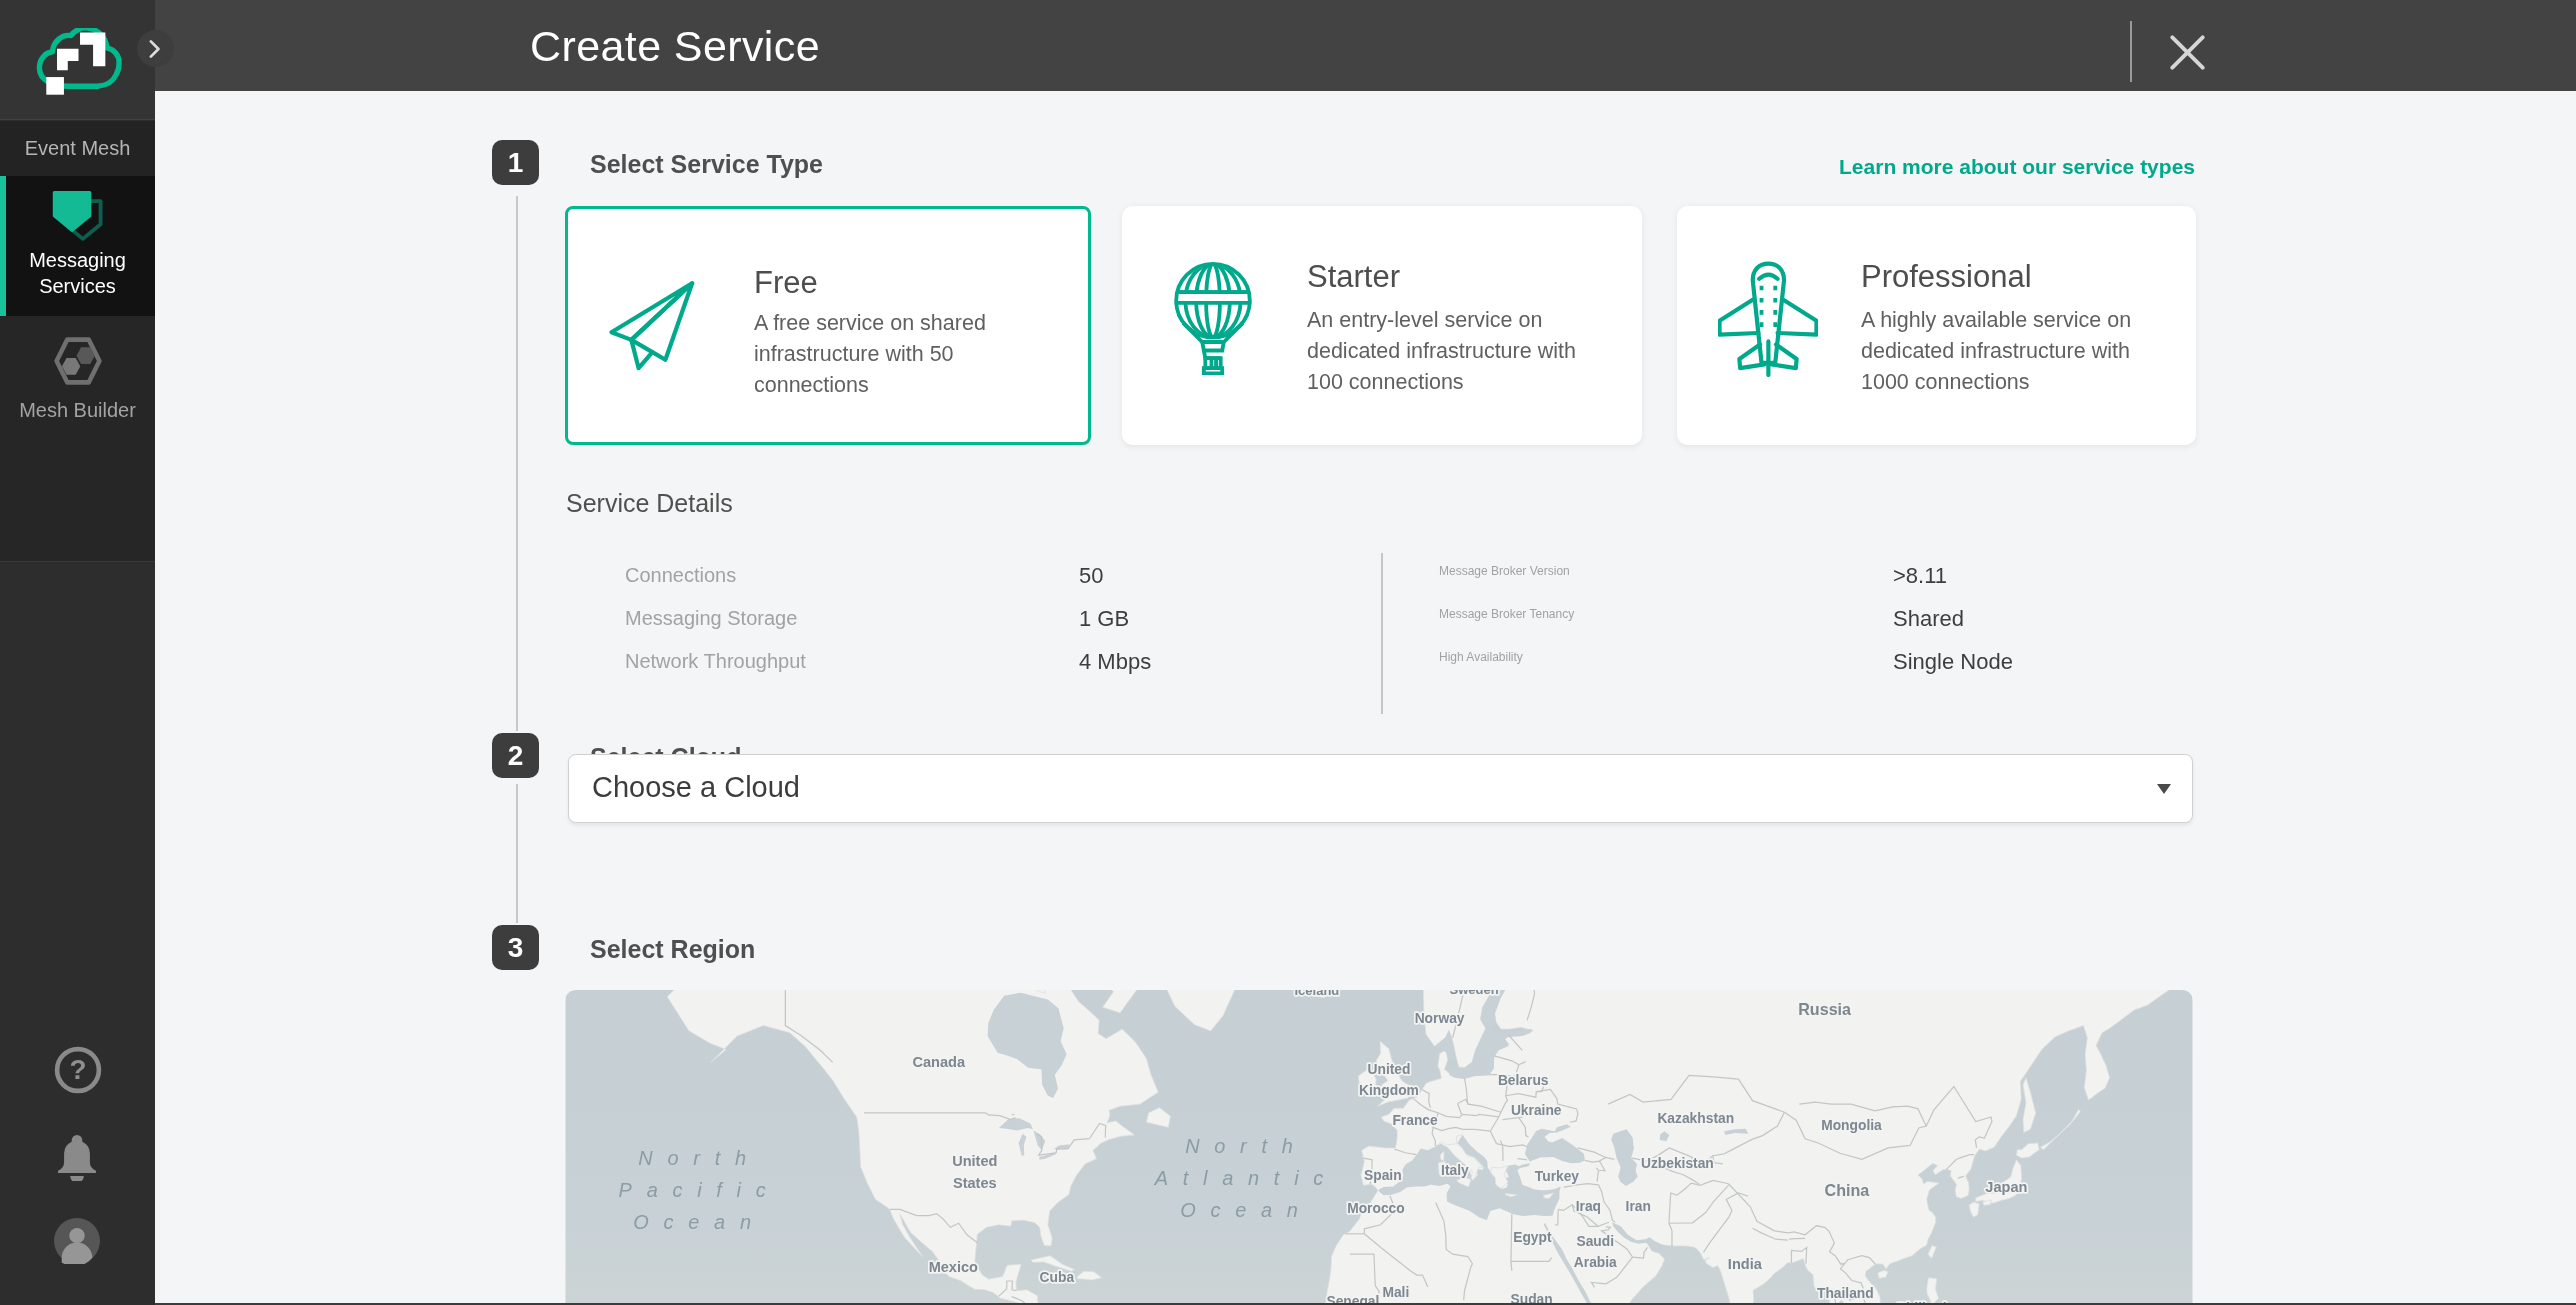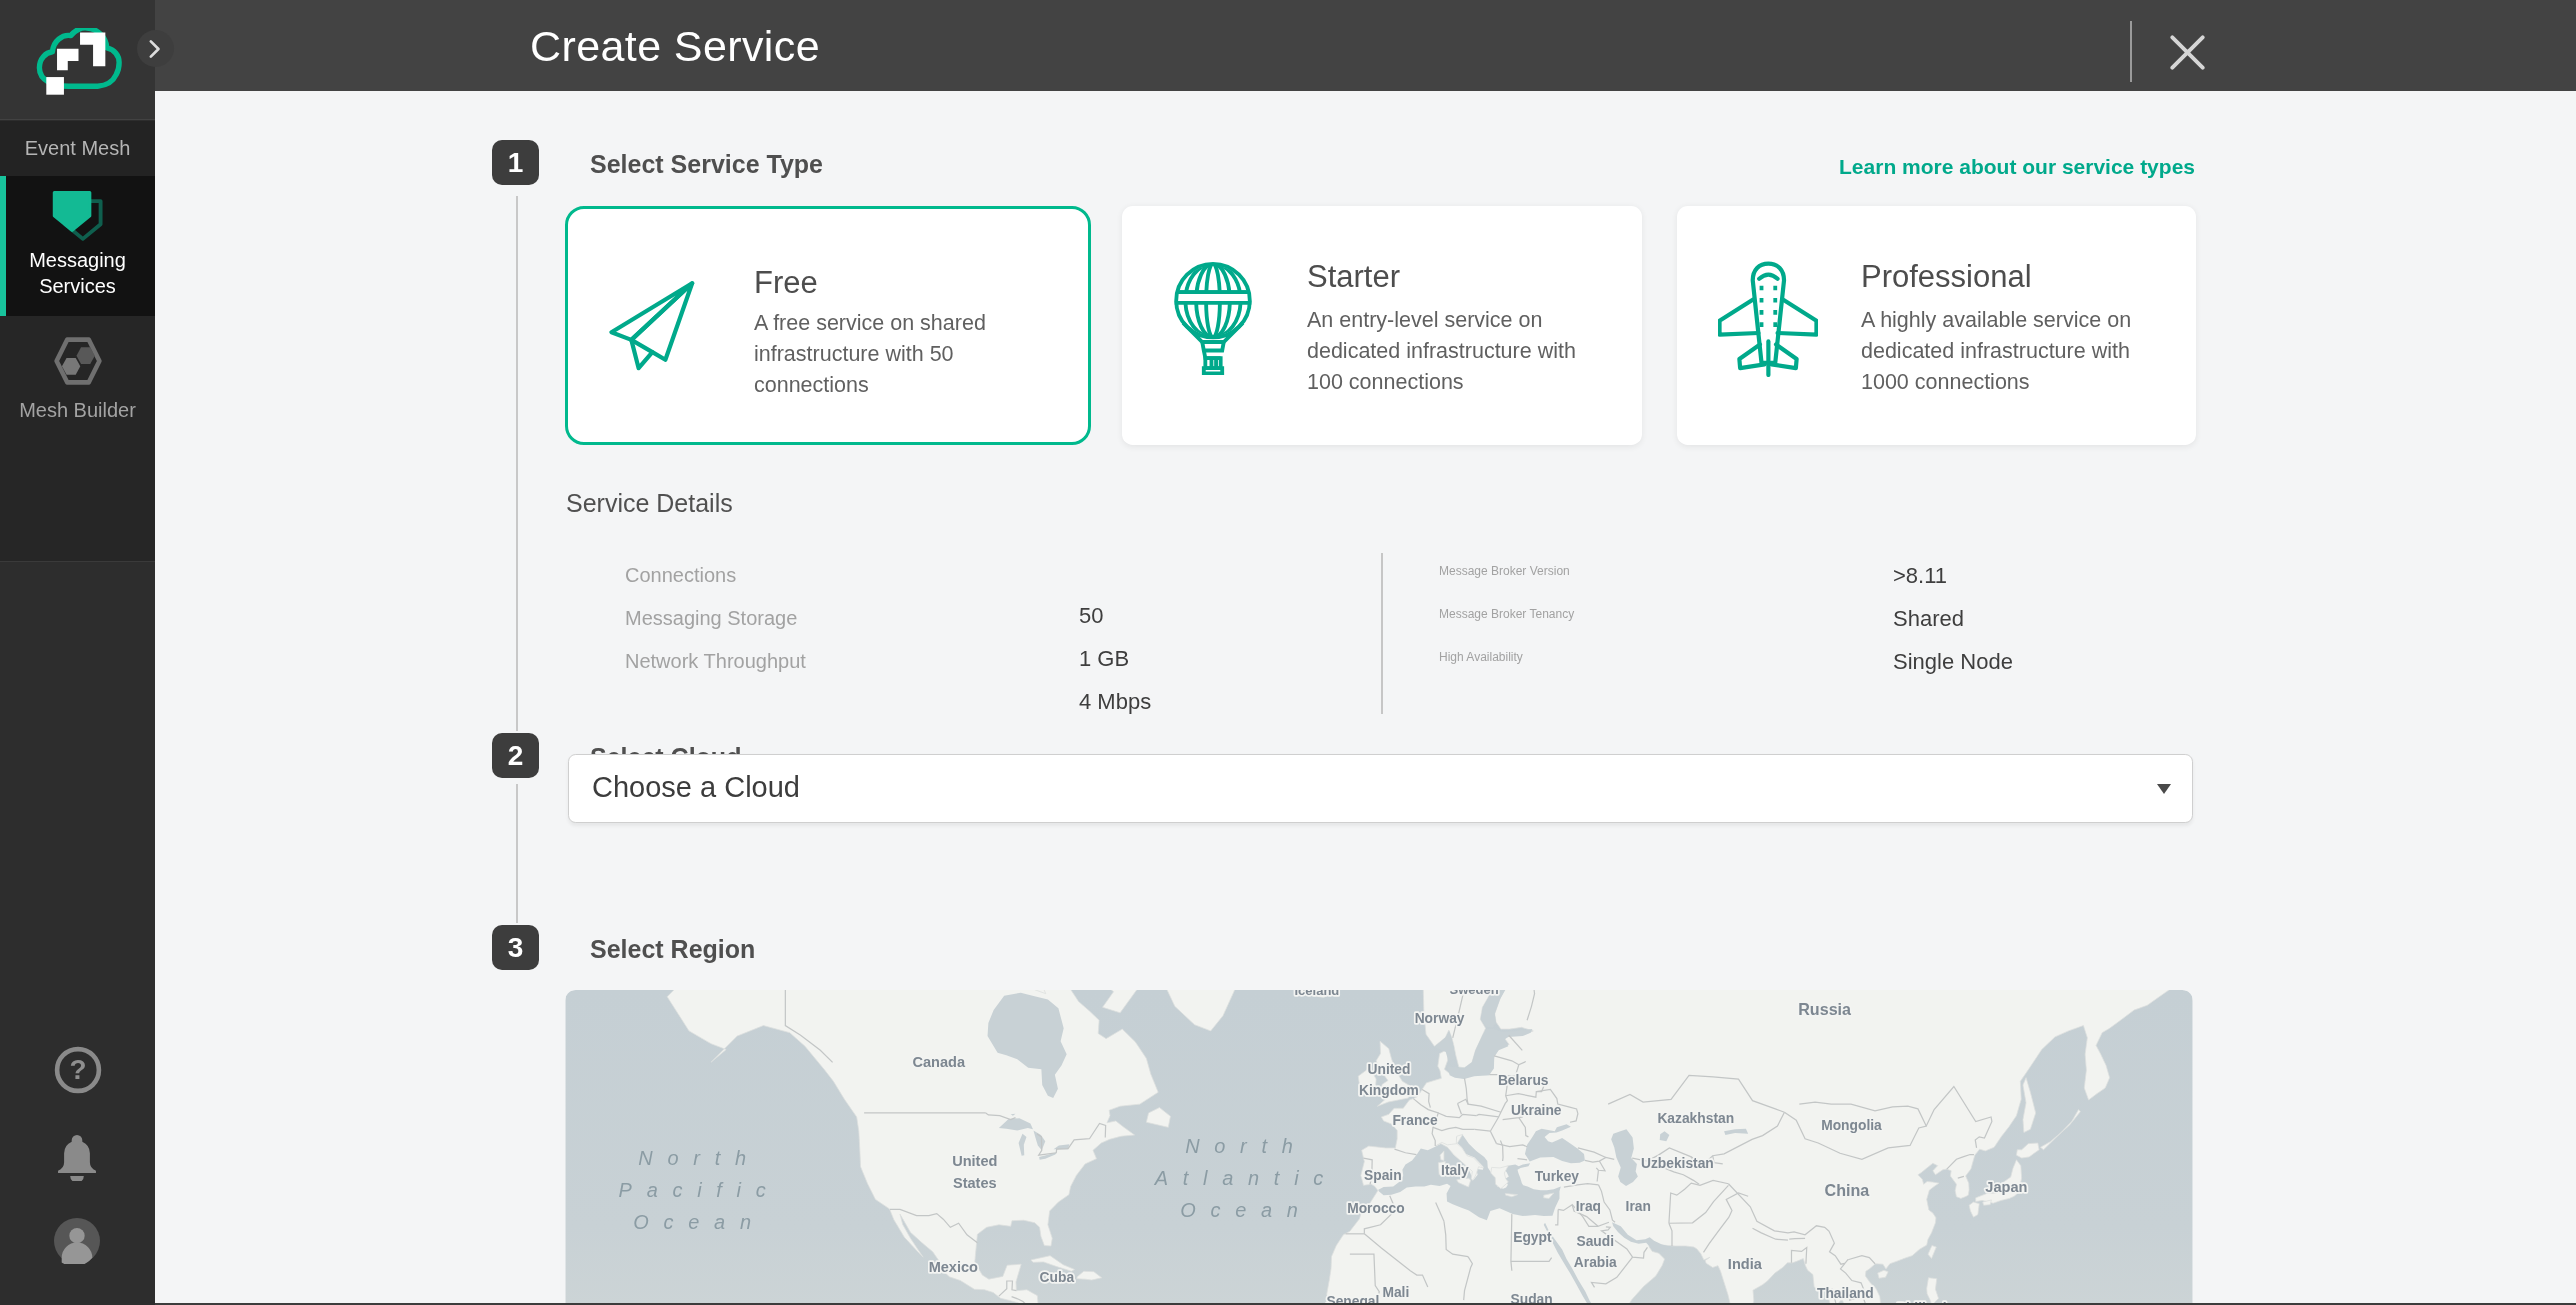--- a/index.html
+++ b/index.html
@@ -28,30 +28,30 @@
 #collapse { position:absolute; left:137px; top:30px; width:37px; height:37px; border-radius:50%; background:#3e3e3e; }
 
 
 .badge { position:absolute; left:492px; width:47px; height:45px; background:#3d3d3d; border-radius:10px; color:#fff; font-size:28px; font-weight:bold; text-align:center; line-height:45px; }
 .connector { position:absolute; left:516px; width:2.3px; background:#c8c8c8; }
 .h1 { position:absolute; left:590px; line-height:1; font-size:25px; font-weight:bold; color:#4f4f4f; }
 #learn { position:absolute; right:381px; top:156px; line-height:1; font-size:21px; font-weight:bold; color:#00a98b; }
 
 
 .card { position:absolute; top:206px; height:239px; background:#fff; border-radius:10.7px; box-shadow:0 1.5px 6.1px rgba(0,0,0,0.07); }
-#card-free { left:565px; width:526px; border:3.1px solid #00b98d; border-radius:19px; box-shadow:none; }
+#card-free { left:565px; width:526px; border:3.1px solid #00b98d; border-radius:8px; box-shadow:none; }
 #card-starter { left:1122px; width:520px; }
 #card-prof { left:1677px; width:519px; }
 .ctitle { position:absolute; line-height:1; font-size:31px; color:#4d4d4d; }
 .cdesc { position:absolute; font-size:21.5px; line-height:31px; color:#606060; }
 
 
 #sdtitle { position:absolute; left:566px; top:491px; line-height:1; font-size:25px; color:#505050; }
 .dlabel { position:absolute; left:625px; line-height:1; font-size:20px; color:#a2a2a2; }
-.dvalue { position:absolute; left:1079px; line-height:1; font-size:22px; color:#3e3e3e;margin-top:40px; }
+.dvalue { position:absolute; left:1079px; line-height:1; font-size:22px; color:#3e3e3e; }
 .dlabel2 { position:absolute; left:1439px; line-height:1; font-size:12px; color:#a2a2a2; }
 .dvalue2 { position:absolute; left:1893px; line-height:1; font-size:22px; color:#3e3e3e; }
 #vdiv { position:absolute; left:1381px; top:553px; width:1.5px; height:161px; background:#c6c6c6; }
 
 
 #dropdown { position:absolute; left:568px; top:754px; width:1625px; height:69px; background:#fff; border:1.5px solid #cfcfcf; border-radius:7.7px; box-shadow:0 2.3px 3.8px rgba(0,0,0,0.06); }
 #ddtext { position:absolute; left:23px; top:18.4px; line-height:1; font-size:29px; color:#3c3c3c; }
 #ddcaret { position:absolute; right:21.5px; top:29px; width:0; height:0; border-left:7px solid transparent; border-right:7px solid transparent; border-top:10px solid #4a4a4a; }
 
 

